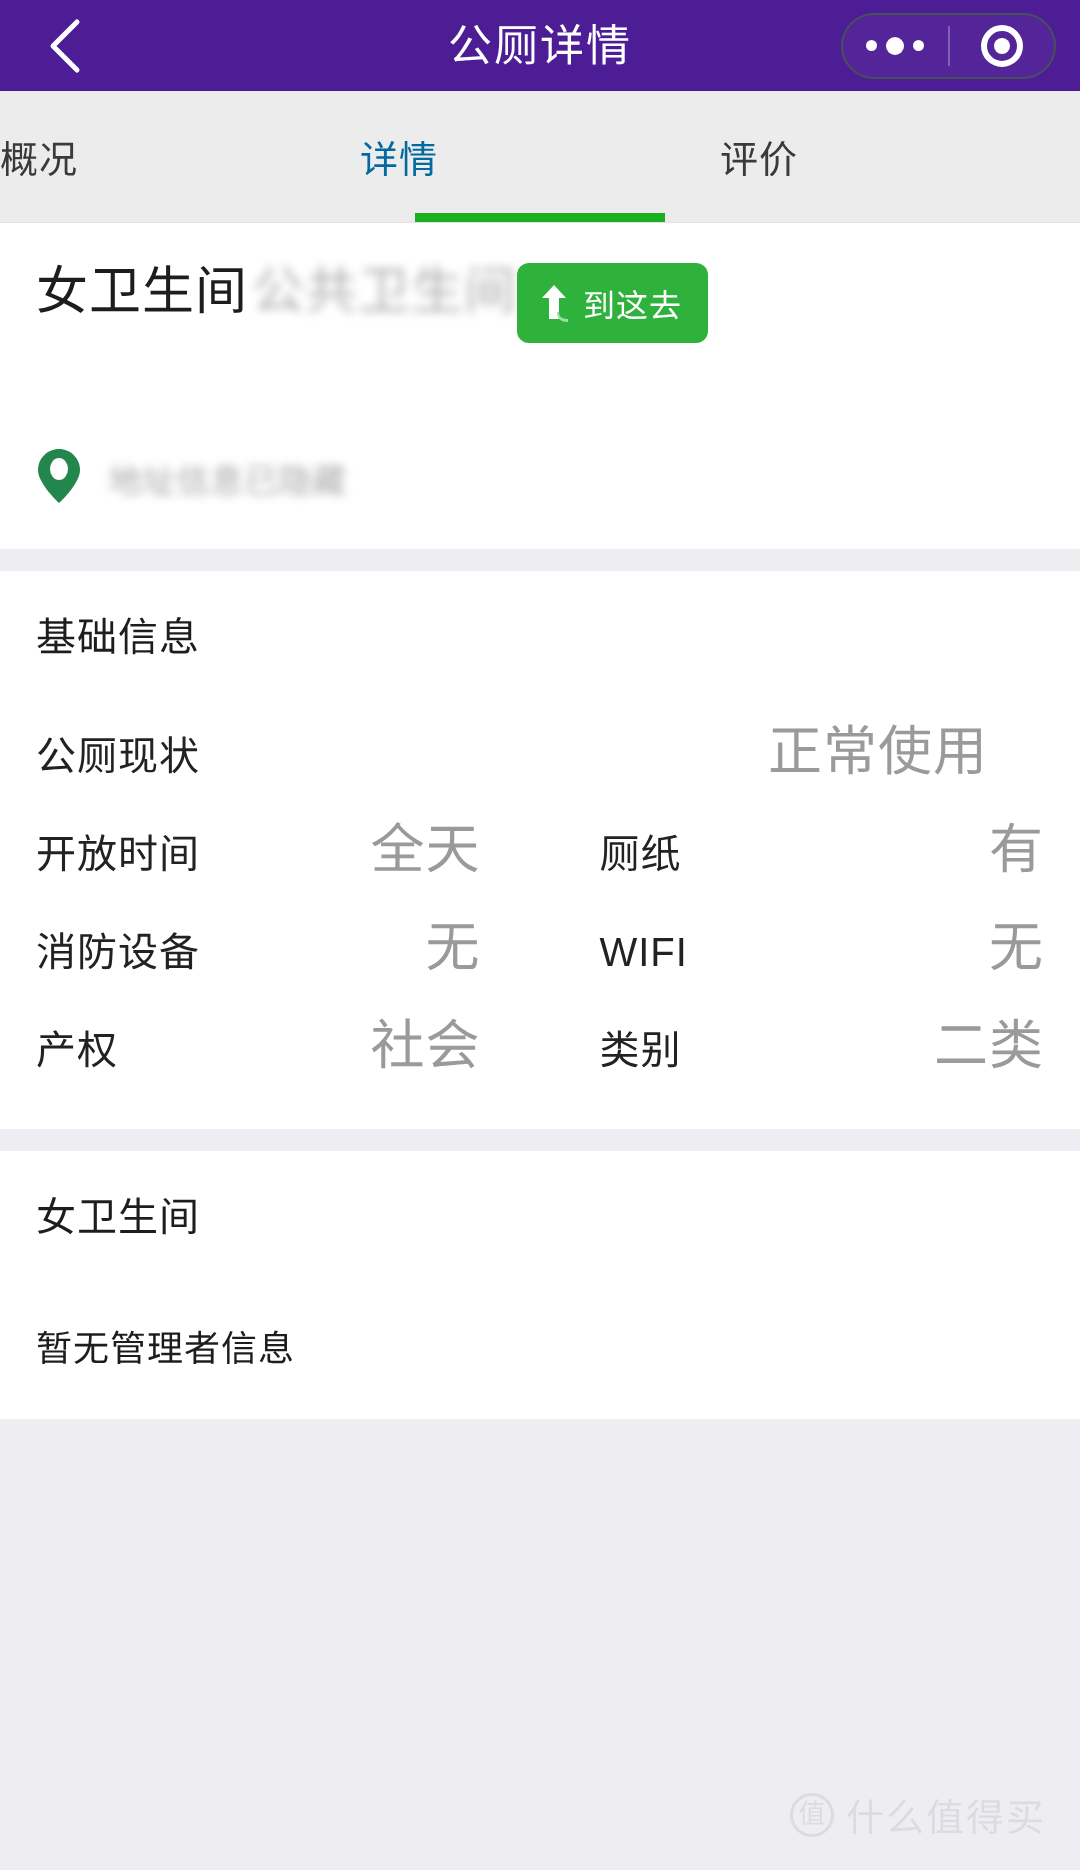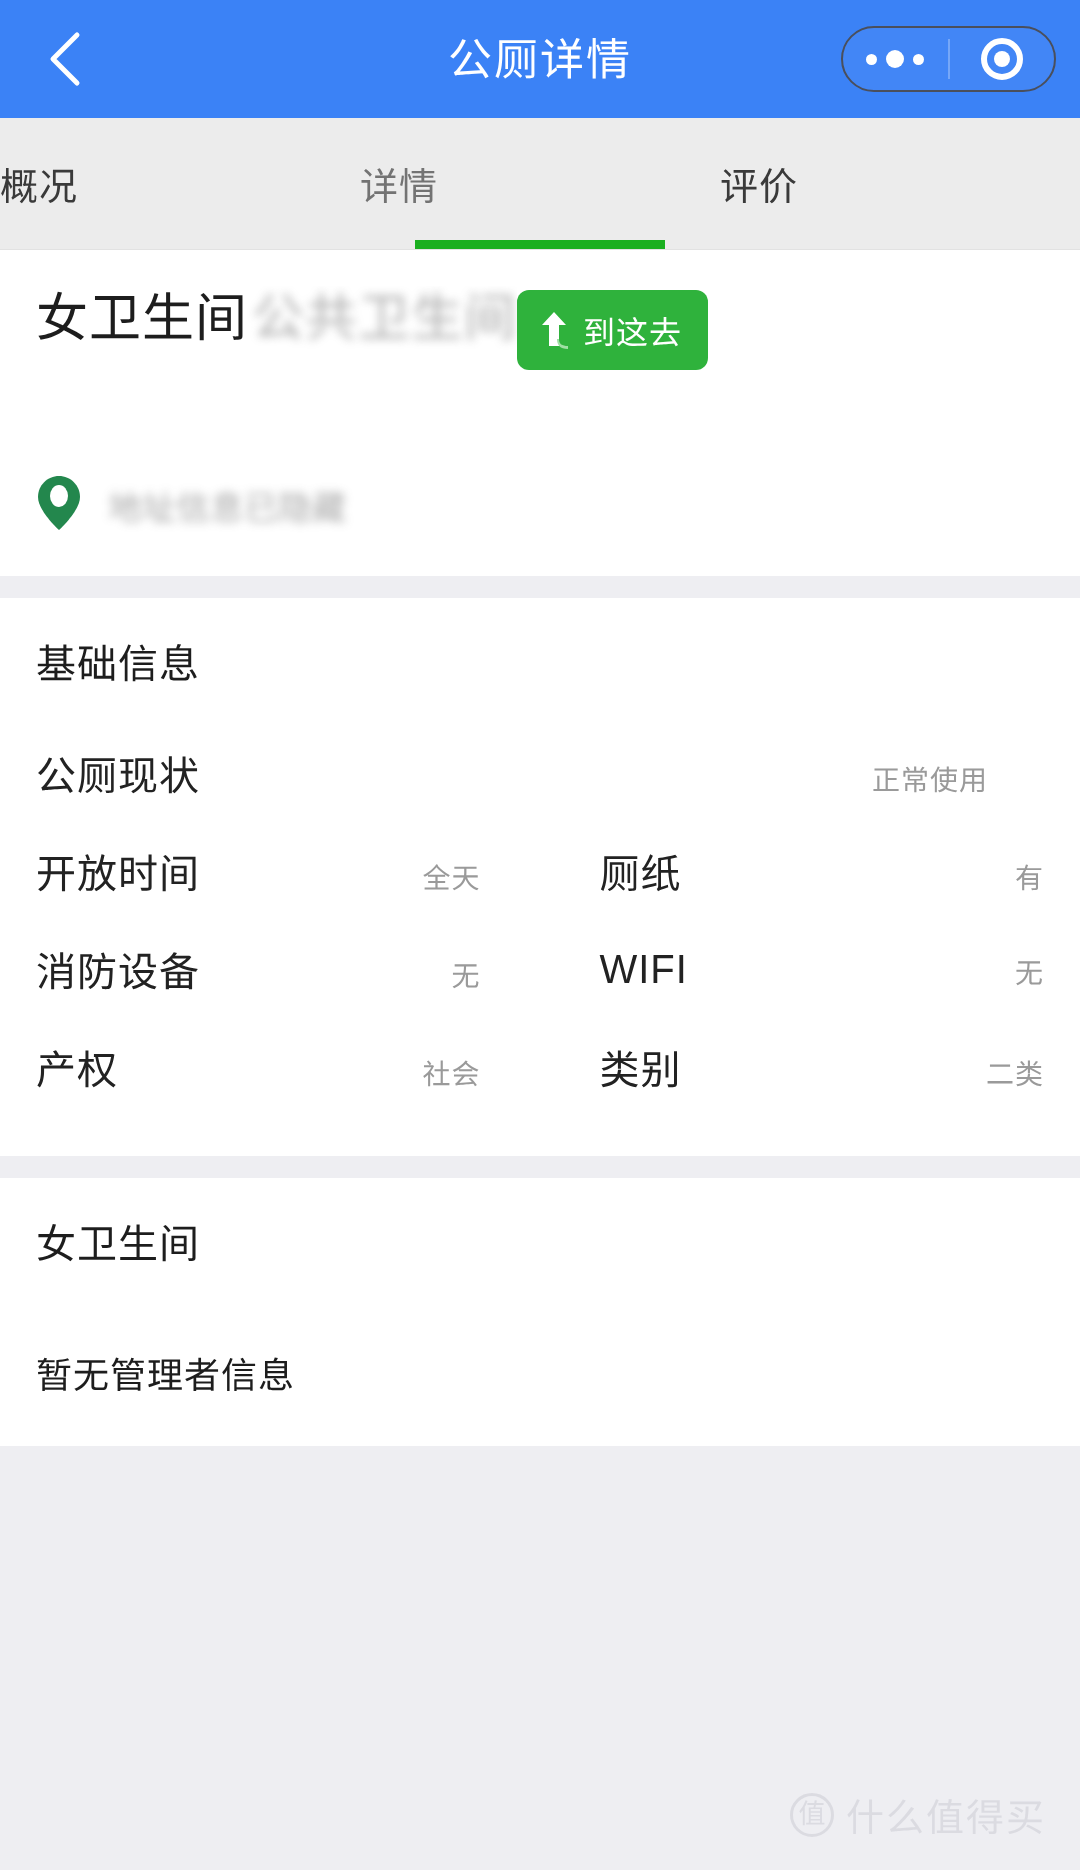--- a/index.html
+++ b/index.html
@@ -21,22 +21,22 @@
     position: relative;
     width: 1080px;
     height: 1870px;
     overflow: hidden;
     background: #eeeef2;
   }
 
   
   .navbar {
     position: relative;
-    height: 118px;
-    background: #3b82f6;
+    height: 91px;
+    background: #4c1d95;
     display: flex;
     align-items: center;
   }
 
   .nav-back {
     position: absolute;
     left: 34px;
     top: 50%;
     transform: translateY(-50%);
     width: 60px;
@@ -124,21 +124,21 @@
     flex: 1;
     display: flex;
     align-items: center;
     justify-content: flex-start;
     position: relative;
     font-size: 38px;
     color: #3a3a3a;
     cursor: pointer;
     letter-spacing: 1px;
   }
-  .tab.active { color: #737373; }
+  .tab.active { color: #0369a1; }
   .tab.active::after {
     content: "";
     position: absolute;
     bottom: 0;
     left: 50%;
     transform: translateX(-50%);
     width: 250px;
     height: 9px;
     background: #1aaf1f;
   }
@@ -238,21 +238,21 @@
   }
   .info-cell.left { padding-right: 56px; }
   .info-cell.right { padding-left: 20px; }
   .info-label {
     font-size: 40px;
     color: #222;
     letter-spacing: 1px;
     white-space: nowrap;
   }
   .info-value {
-    font-size: 28px;
+    font-size: 54px;
     color: #9a9a9a;
     letter-spacing: 1px;
     white-space: nowrap;
     text-align: right;
   }
 
   
   .manager-section { padding: 34px 36px 48px 36px; }
   .manager-empty {
     font-size: 36px;

